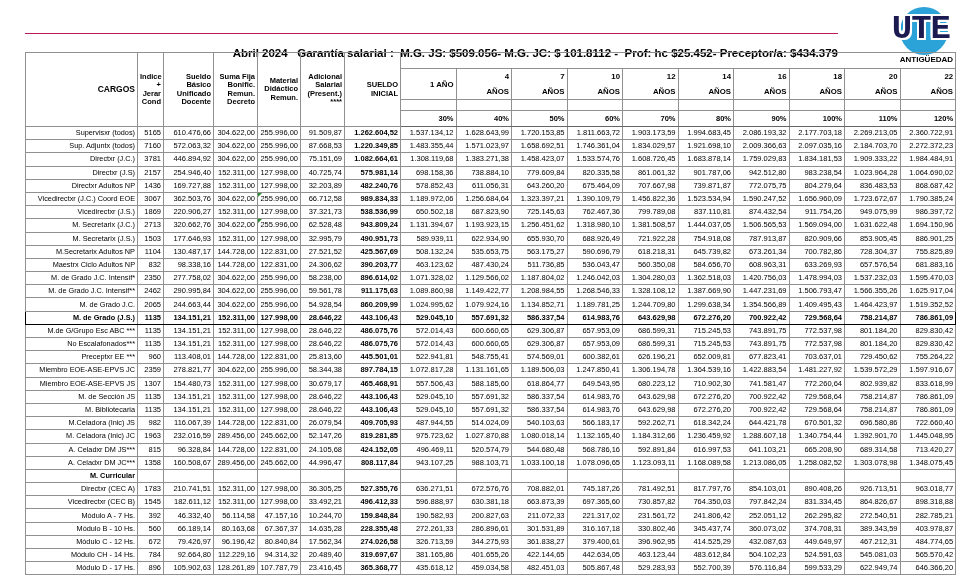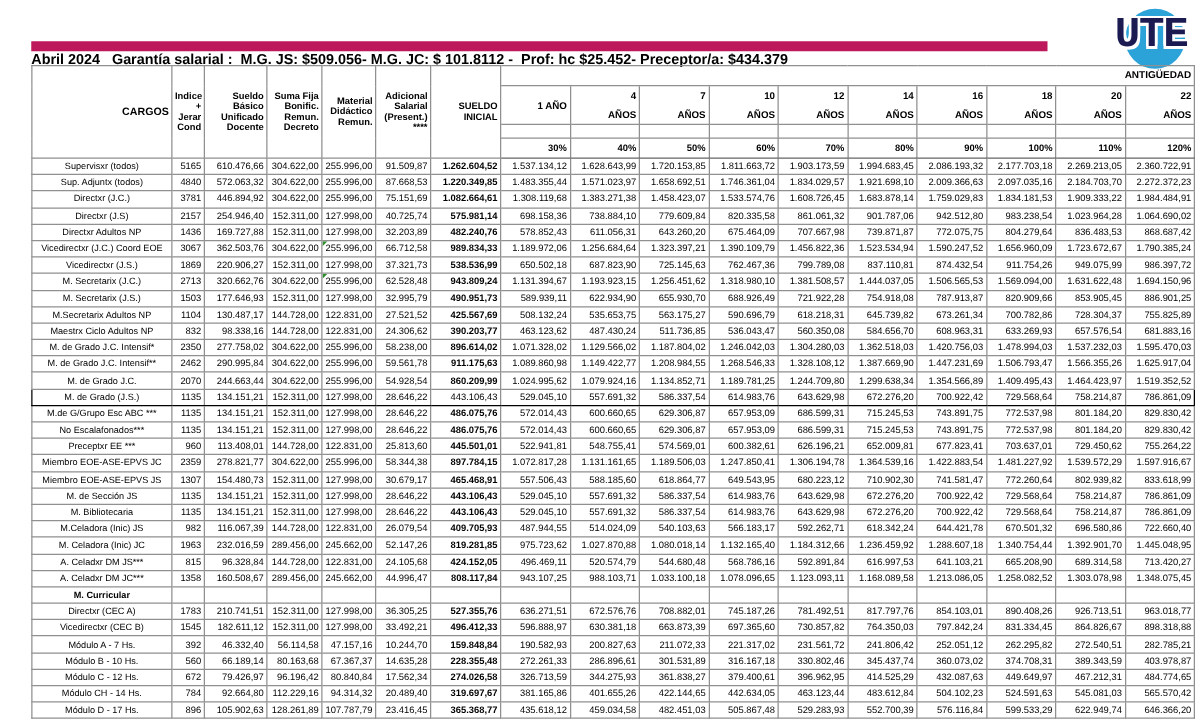--- a/index.html
+++ b/index.html
@@ -1,44 +1,44 @@
 <!DOCTYPE html>
 <html><head>
 <meta charset="utf-8">
 <style>
   html,body{margin:0;padding:0;background:#fff;}
   body{width:960px;height:580px;position:relative;overflow:hidden;
        font-family:"Liberation Sans",sans-serif;color:#000;}
   .titlebar{position:absolute;left:25px;top:33px;width:813px;
-            border-top:8px solid #be185d;padding-top:1px;
-            font-size:11.5px;font-weight:bold;white-space:pre;}
+            border-top:1px solid #be185d;padding-top:13px;
+            font-size:11.5px;font-weight:bold;white-space:pre;text-align:right;}
   .logo{position:absolute;top:7px;right:10px;width:92px;height:50px;}
   .logo-circle{position:absolute;top:0;right:2px;width:48px;height:48px;border-radius:50%;}
   .logo-text{position:absolute;top:3px;right:0;font-size:34px;font-weight:bold;
              letter-spacing:-1px;
              text-shadow:-2px -2px 0 #fff,2px -2px 0 #fff,-2px 2px 0 #fff,2px 2px 0 #fff,
                          -2px 0 0 #fff,2px 0 0 #fff,0 -2px 0 #fff,0 2px 0 #fff;font-family:Liberation Mono, monospace;}
   table.grid{position:absolute;left:25px;top:52px;width:930px;
              border-collapse:collapse;table-layout:fixed;
              border:1.5px solid #666;}
   .grid th,.grid td{border:1px solid #909090;padding:0 2px;overflow:hidden;
              white-space:nowrap;font-size:7.5px;line-height:12px;height:12.2px;
              vertical-align:middle;}
   .grid thead th{font-weight:bold;text-align:right;white-space:pre-line;
              line-height:8.5px;font-size:7.5px;vertical-align:middle;}
   .grid thead th.cargos-h{font-size:8.5px;}
   .grid thead th.antig-h{font-size:8px;height:15px;}
   .grid thead tr.years-r th{font-size:7.8px;height:15px;line-height:15px;padding-left:24px;}
   .grid thead tr.band-r th{height:10px;}
   .grid thead tr.pct-r th{height:15px;line-height:15px;border-bottom:1.5px solid #666;padding-left:30px;}
-  .grid td.cargo{text-align:center;font-size:7.3px;}
+  .grid td.cargo{text-align:right;font-size:7.3px;}
   .grid td.num{text-align:right;}
   .grid td.inicial{font-weight:bold;}
   .grid td.section{font-weight:bold;}
-  .grid tr.hl td{font-weight:normal;border-top:1.5px solid #000;border-bottom:1.5px solid #000;}
+  .grid tr.hl td{font-weight:bold;border-top:1.5px solid #000;border-bottom:1.5px solid #000;}
   .grid tr.hl td.cargo{border-left:1.5px solid #000;}
   .grid tr.hl td.last{border-right:1.5px solid #000;}
   .grid td.mark{position:relative;}
   .grid td.mark::before{content:"";position:absolute;top:0;left:0;width:0;height:0;
              border-top:4px solid #2e8b2e;border-right:4px solid transparent;}
 </style>
 </head>
 <body>
 
 <div class="titlebar">Abril 2024   Garantía salarial :  M.G. JS: $509.056- M.G. JC: $ 101.8112 -  Prof: hc $25.452- Preceptor/a: $434.379</div>
@@ -145,21 +145,21 @@
         <td class="num ant">1.811.663,72</td>
         <td class="num ant">1.903.173,59</td>
         <td class="num ant">1.994.683,45</td>
         <td class="num ant">2.086.193,32</td>
         <td class="num ant">2.177.703,18</td>
         <td class="num ant">2.269.213,05</td>
         <td class="num ant last">2.360.722,91</td>
       </tr>
       <tr>
         <td class="cargo">Sup. Adjuntx (todos)</td>
-        <td class="num">4840</td>
+        <td class="num">7160</td>
         <td class="num">572.063,32</td>
         <td class="num">304.622,00</td>
         <td class="num">255.996,00</td>
         <td class="num">87.668,53</td>
         <td class="num inicial">1.220.349,85</td>
         <td class="num ant">1.483.355,44</td>
         <td class="num ant">1.571.023,97</td>
         <td class="num ant">1.658.692,51</td>
         <td class="num ant">1.746.361,04</td>
         <td class="num ant">1.834.029,57</td>
@@ -373,21 +373,21 @@
         <td class="num ant">1.268.546,33</td>
         <td class="num ant">1.328.108,12</td>
         <td class="num ant">1.387.669,90</td>
         <td class="num ant">1.447.231,69</td>
         <td class="num ant">1.506.793,47</td>
         <td class="num ant">1.566.355,26</td>
         <td class="num ant last">1.625.917,04</td>
       </tr>
       <tr>
         <td class="cargo">M. de  Grado J.C.</td>
-        <td class="num">2070</td>
+        <td class="num">2065</td>
         <td class="num">244.663,44</td>
         <td class="num">304.622,00</td>
         <td class="num">255.996,00</td>
         <td class="num">54.928,54</td>
         <td class="num inicial">860.209,99</td>
         <td class="num ant">1.024.995,62</td>
         <td class="num ant">1.079.924,16</td>
         <td class="num ant">1.134.852,71</td>
         <td class="num ant">1.189.781,25</td>
         <td class="num ant">1.244.709,80</td>

